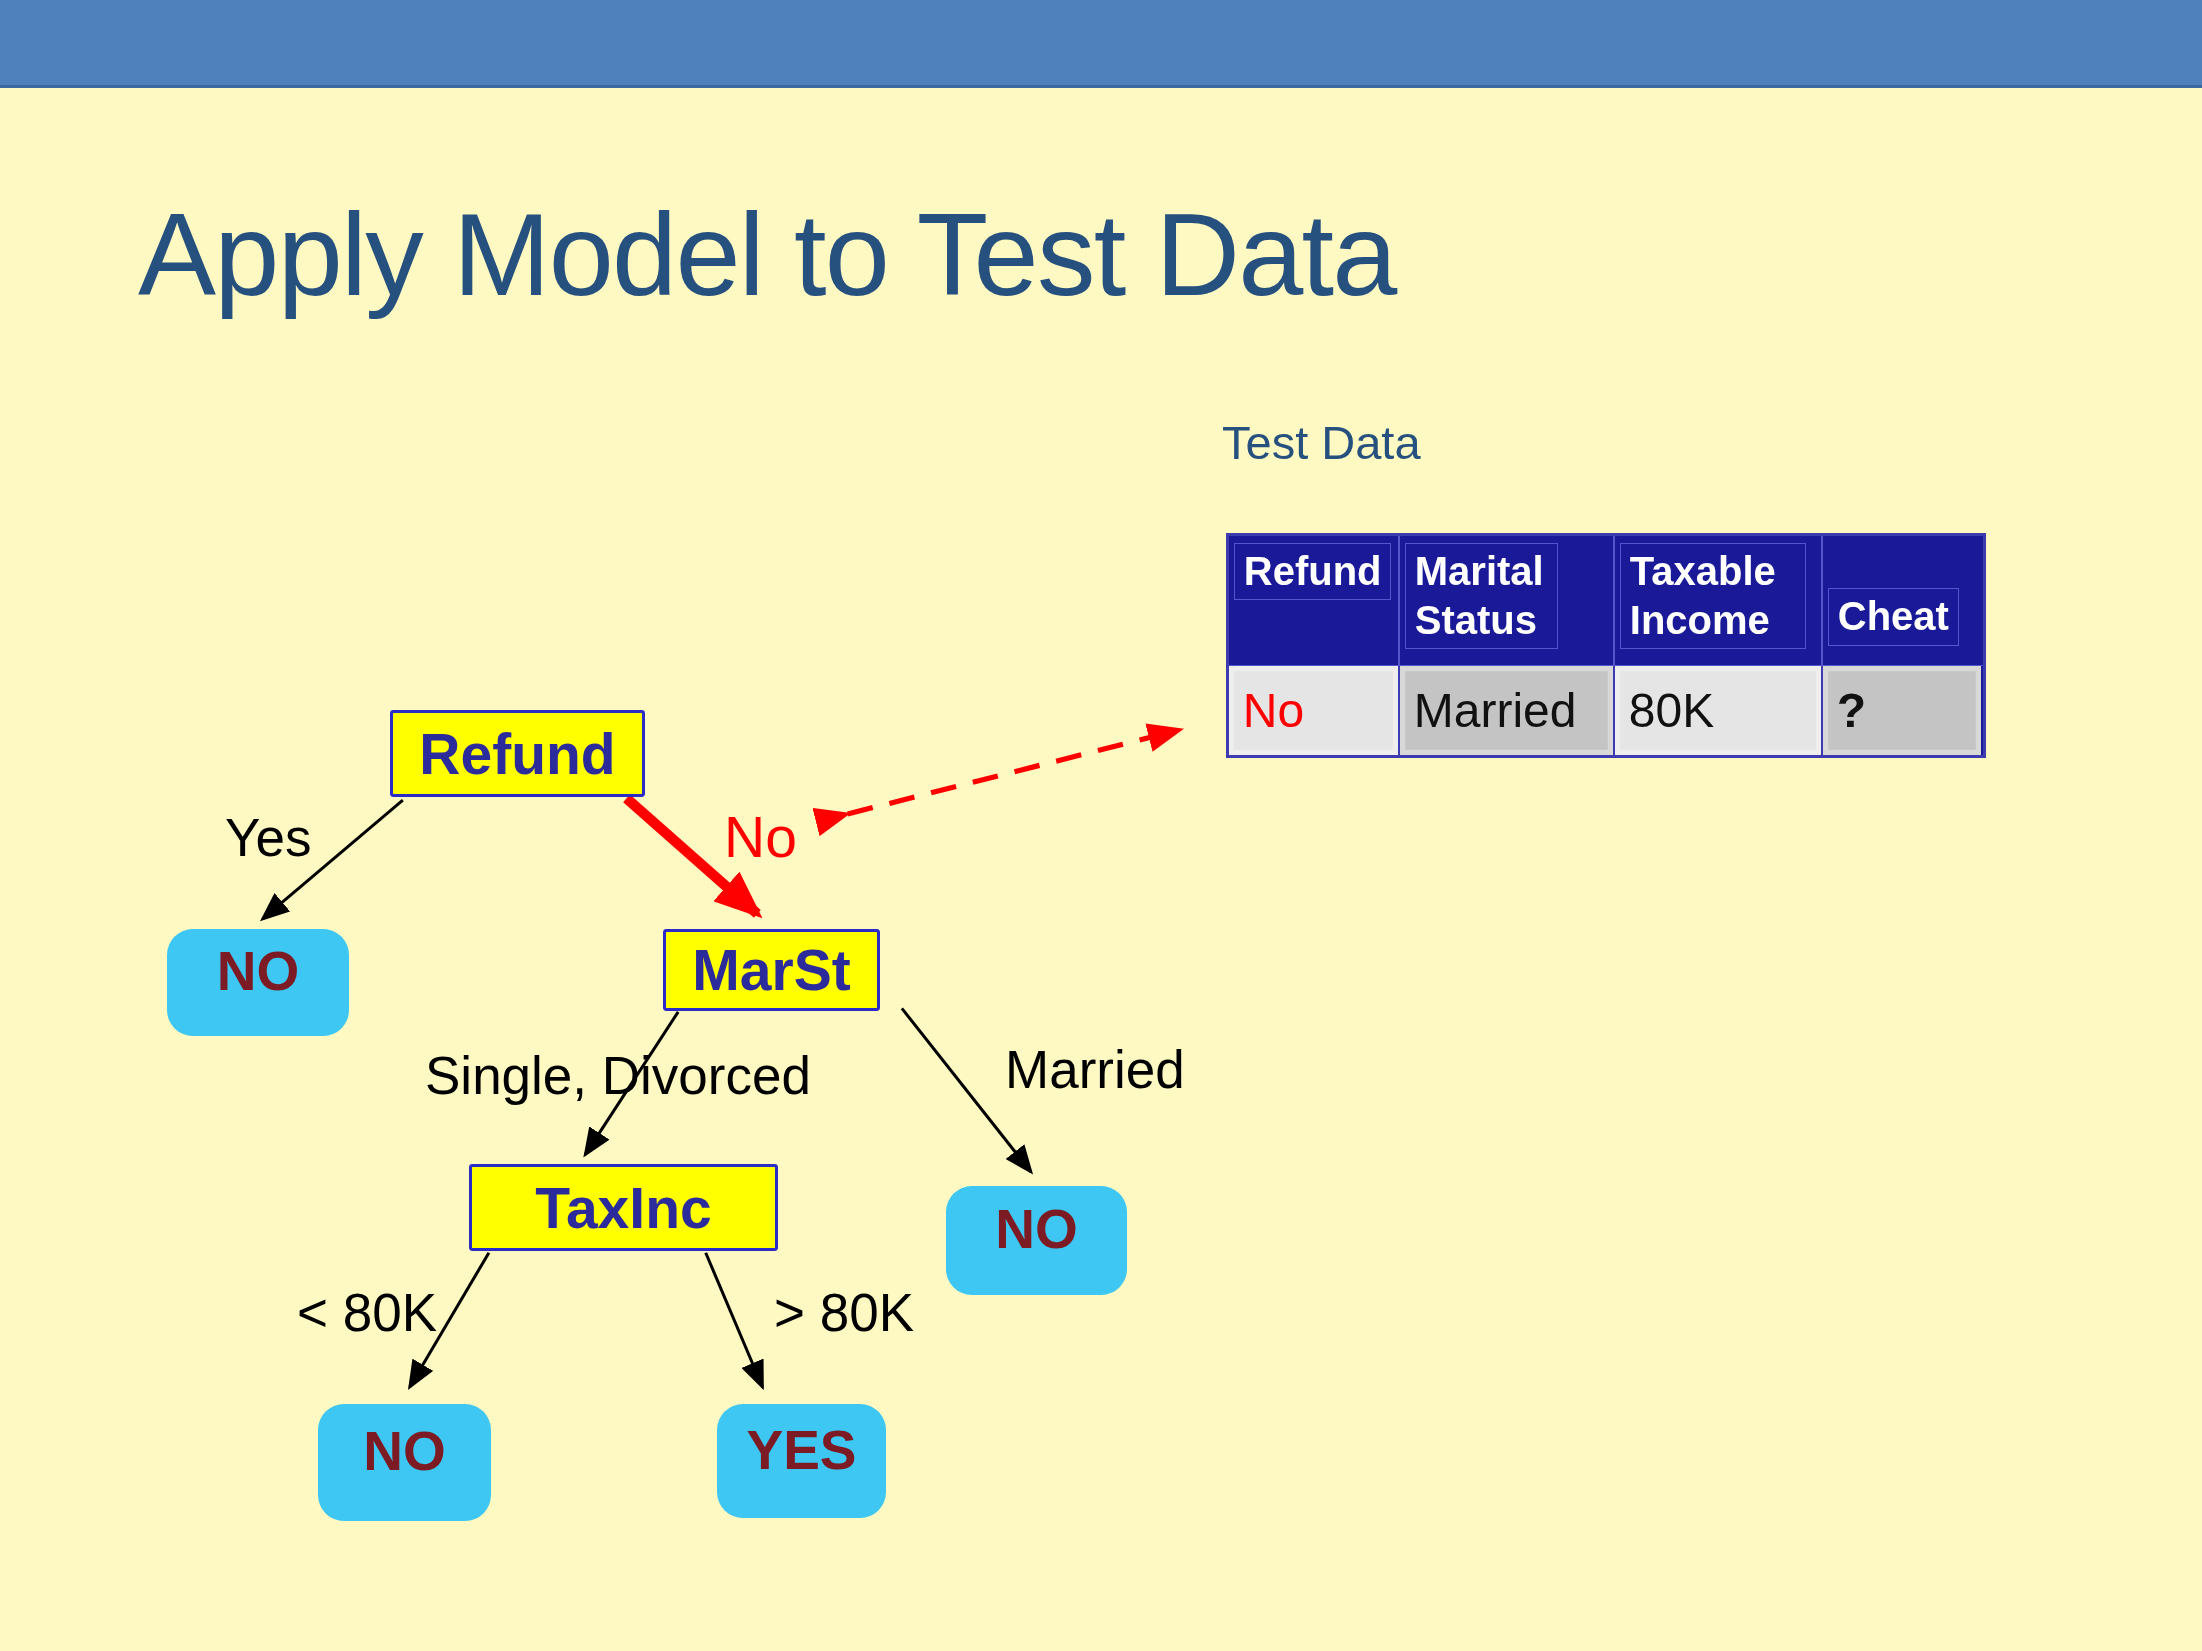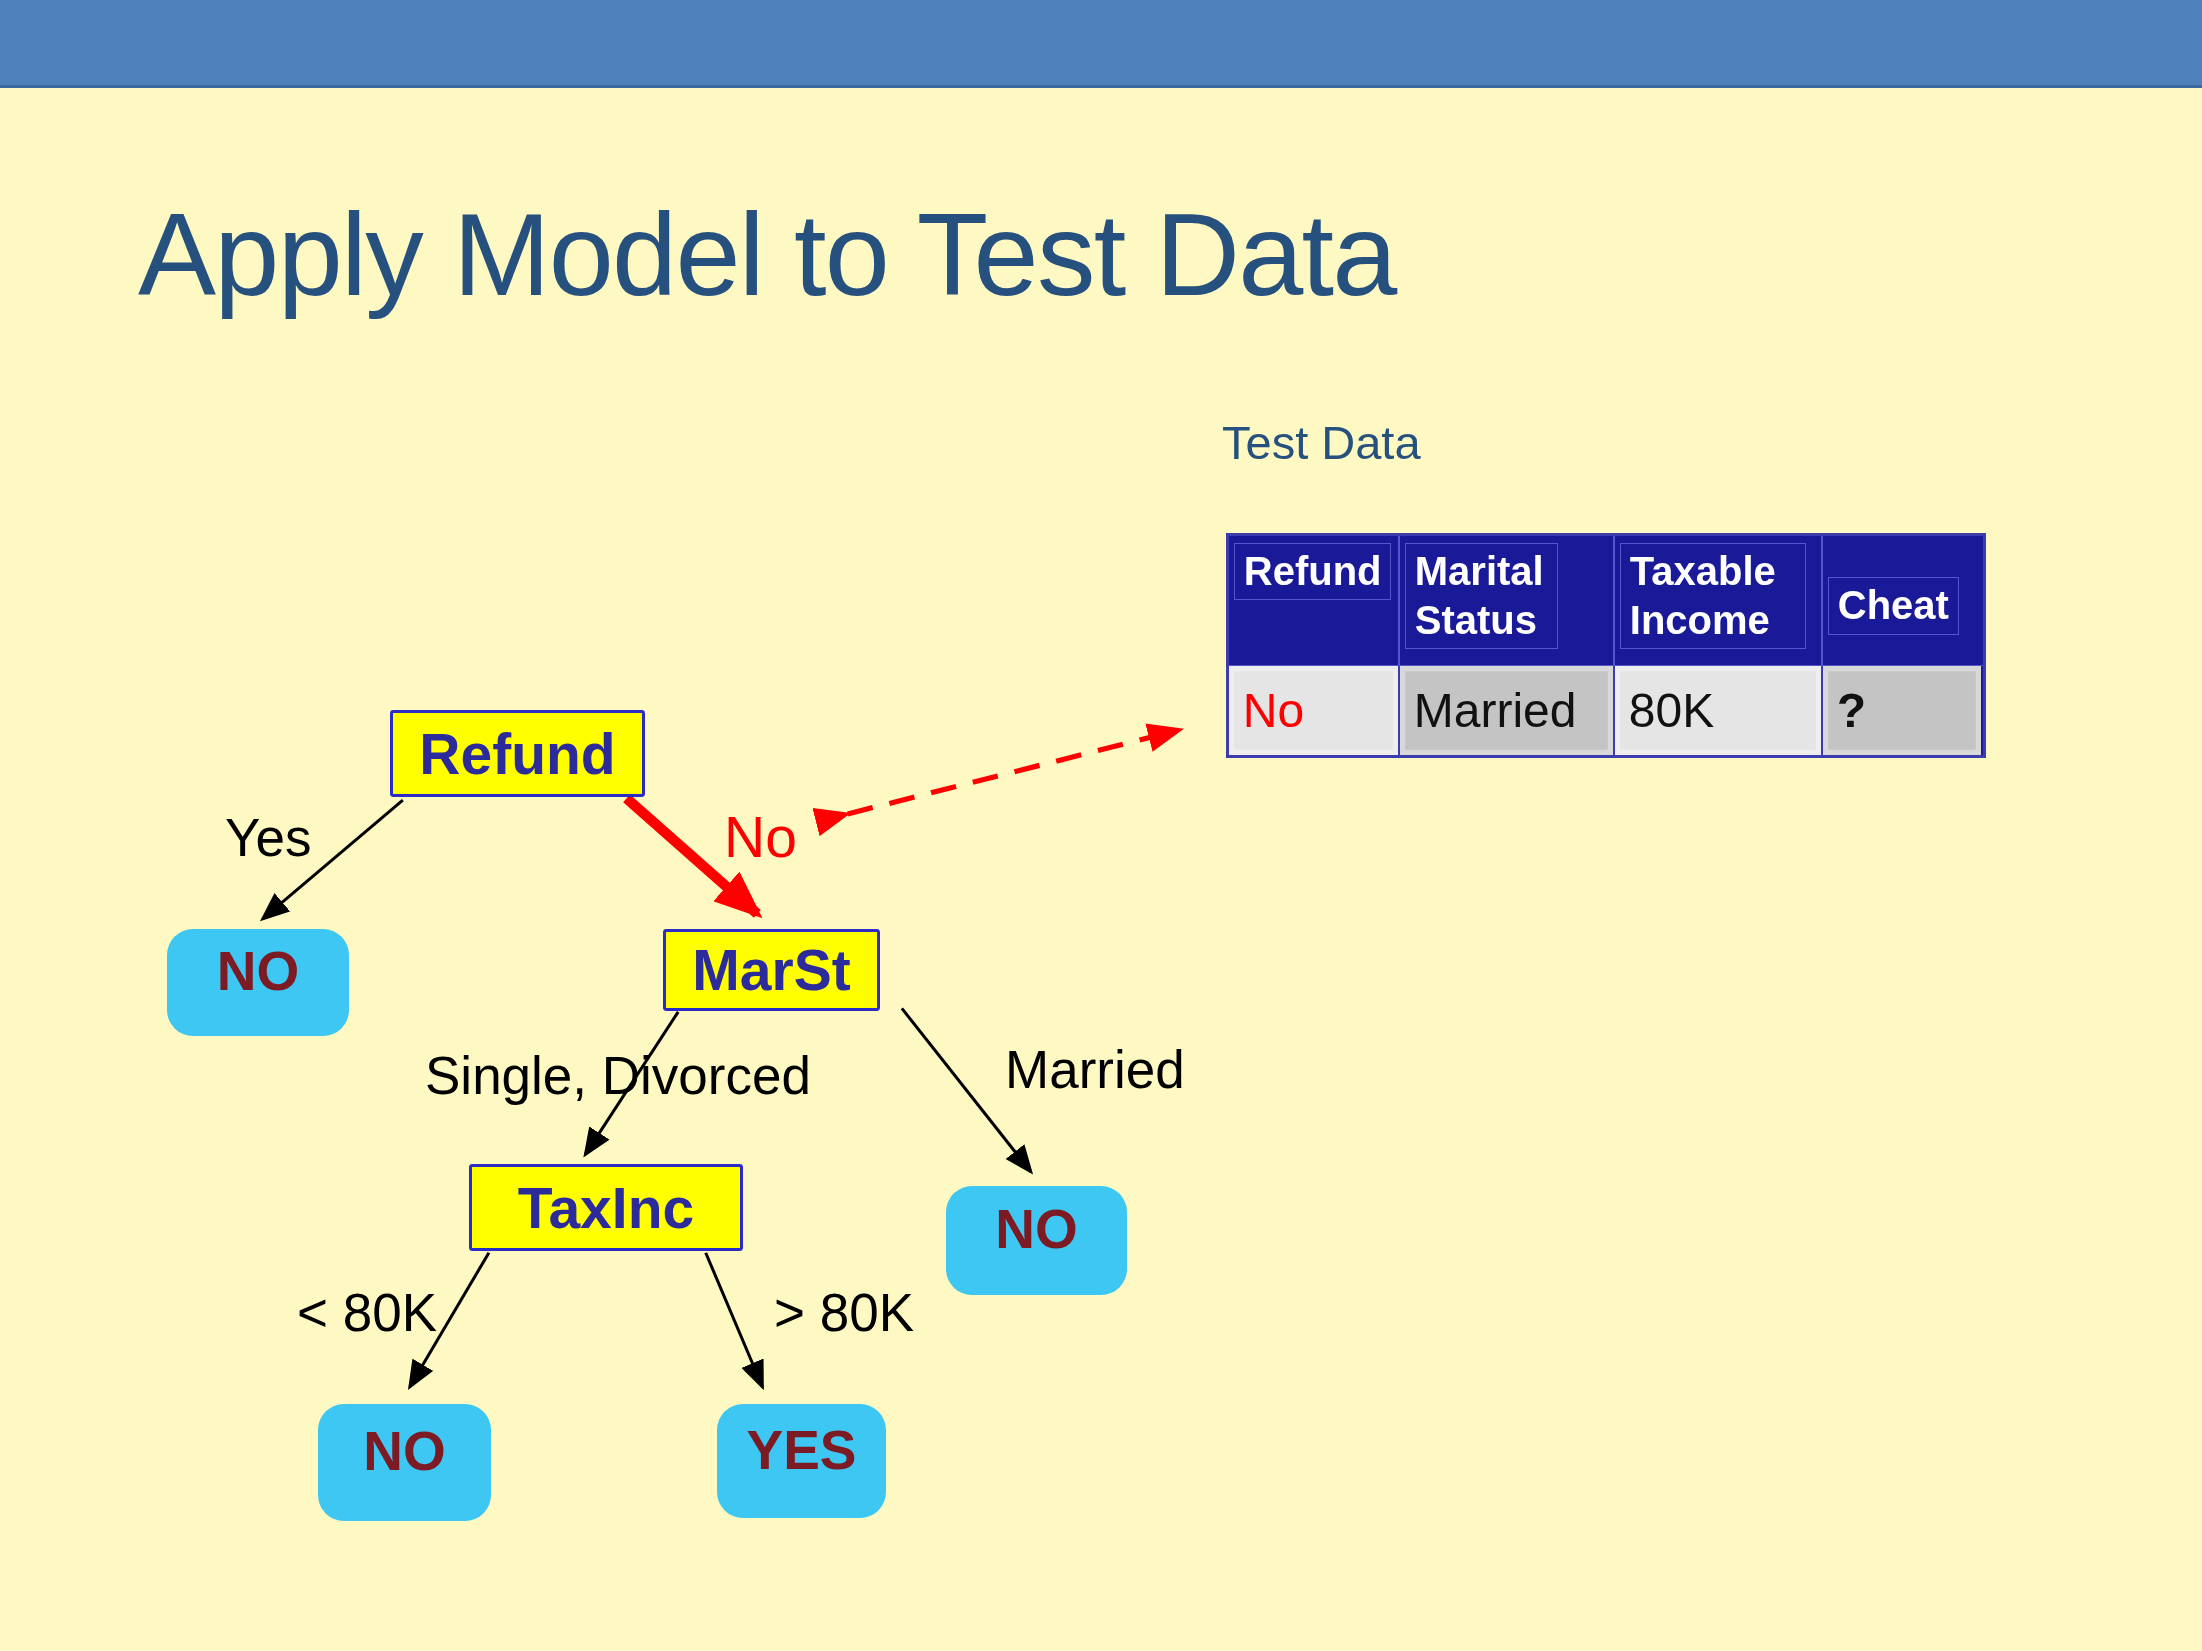--- a/index.html
+++ b/index.html
@@ -36,21 +36,21 @@
   .testdata-label{position:absolute;left:1222px;top:415px;font-size:47px;
     font-weight:400;color:var(--heading-text);white-space:nowrap;}
 
   svg.edges{position:absolute;left:0;top:0;width:2203px;height:1652px;pointer-events:none;}
 
   .node{position:absolute;background:var(--node-fill);border:3.4px solid var(--node-border);
     color:var(--node-text);display:flex;align-items:center;justify-content:center;
     font-size:57px;font-weight:700;border-radius:3.4px;}
   .node-refund{left:390px;top:710px;width:255px;height:87px;}
   .node-marst{left:663px;top:929px;width:217px;height:82px;}
-  .node-taxinc{left:469px;top:1164px;width:274px;height:87px;}
+  .node-taxinc{left:469px;top:1164px;width:309px;height:87px;}
 
   .leaf{position:absolute;background:var(--leaf-fill);border-radius:26px;
     color:var(--leaf-text);display:flex;align-items:center;justify-content:center;
     font-size:55px;font-weight:700;padding-bottom:22.4px;}
   .leaf-no-left{left:167px;top:929px;width:182px;height:107px;}
   .leaf-no-married{left:946px;top:1186px;width:181px;height:109px;}
   .leaf-no-lt80k{left:318px;top:1404px;width:173px;height:117px;}
   .leaf-yes-gt80k{left:717px;top:1404px;width:169px;height:114px;}
 
   .edge-label{position:absolute;font-size:53px;font-weight:400;color:#000;white-space:nowrap;}
@@ -65,21 +65,21 @@
     border:3.4px solid var(--table-border);background:var(--table-header-bg);}
   .thead{display:grid;grid-template-columns:171px 215px 208px 158px;height:129px;
     background:var(--table-header-bg);}
   .th{border-right:2.6px solid var(--table-inner-line);position:relative;
     color:var(--table-header-text);font-weight:700;font-size:40px;line-height:1.22;}
   .th:last-child{border-right:none;}
   .hbox{display:inline-block;border:1.7px solid var(--table-inner-line);
     margin:6.9px 0 0 5.2px;padding:3.4px 8.6px;}
   .th-marital .hbox{width:153px;}
   .th-taxable .hbox{width:186px;}
-  .th-cheat .hbox{margin-top:41px;}
+  .th-cheat .hbox{margin-top:52px;}
   .trow{display:grid;grid-template-columns:171px 215px 208px 158px;height:90px;
     border-top:1.7px solid var(--table-inner-line);}
   .td{display:flex;align-items:center;padding-left:13.8px;font-size:48px;
     color:var(--cell-text);border-right:2.6px solid var(--table-border);
     background:var(--cell-light);box-shadow:inset 0 0 0 5.2px rgba(255,255,255,0.35);}
   .td:last-child{border-right:none;}
   .td.dark{background:var(--cell-dark);}
   .td.no-val{color:var(--cell-no-text);}
   .td.q-val{font-weight:700;}
 </style>

